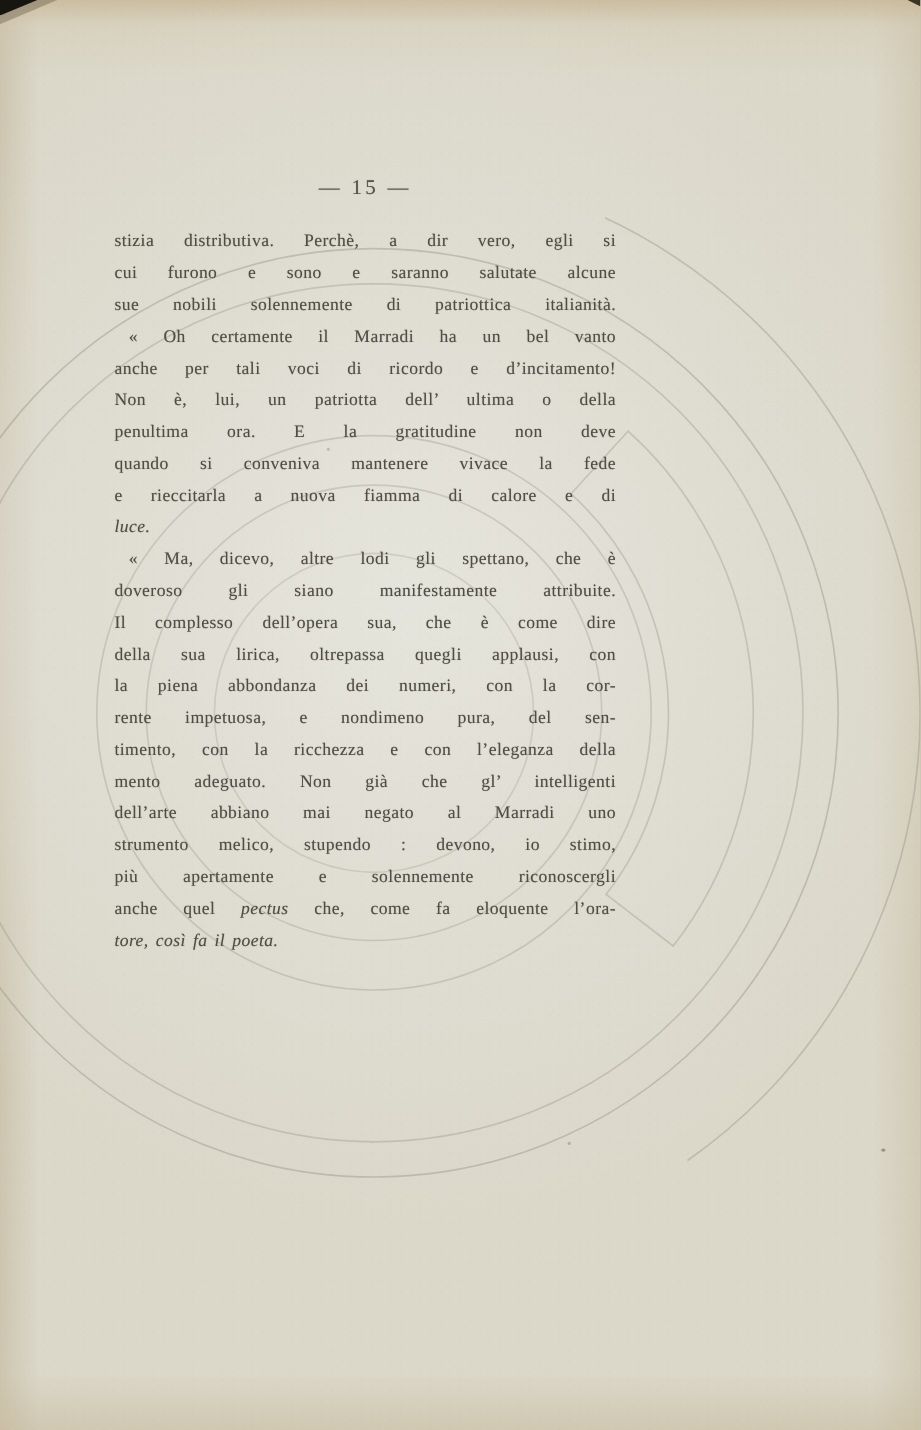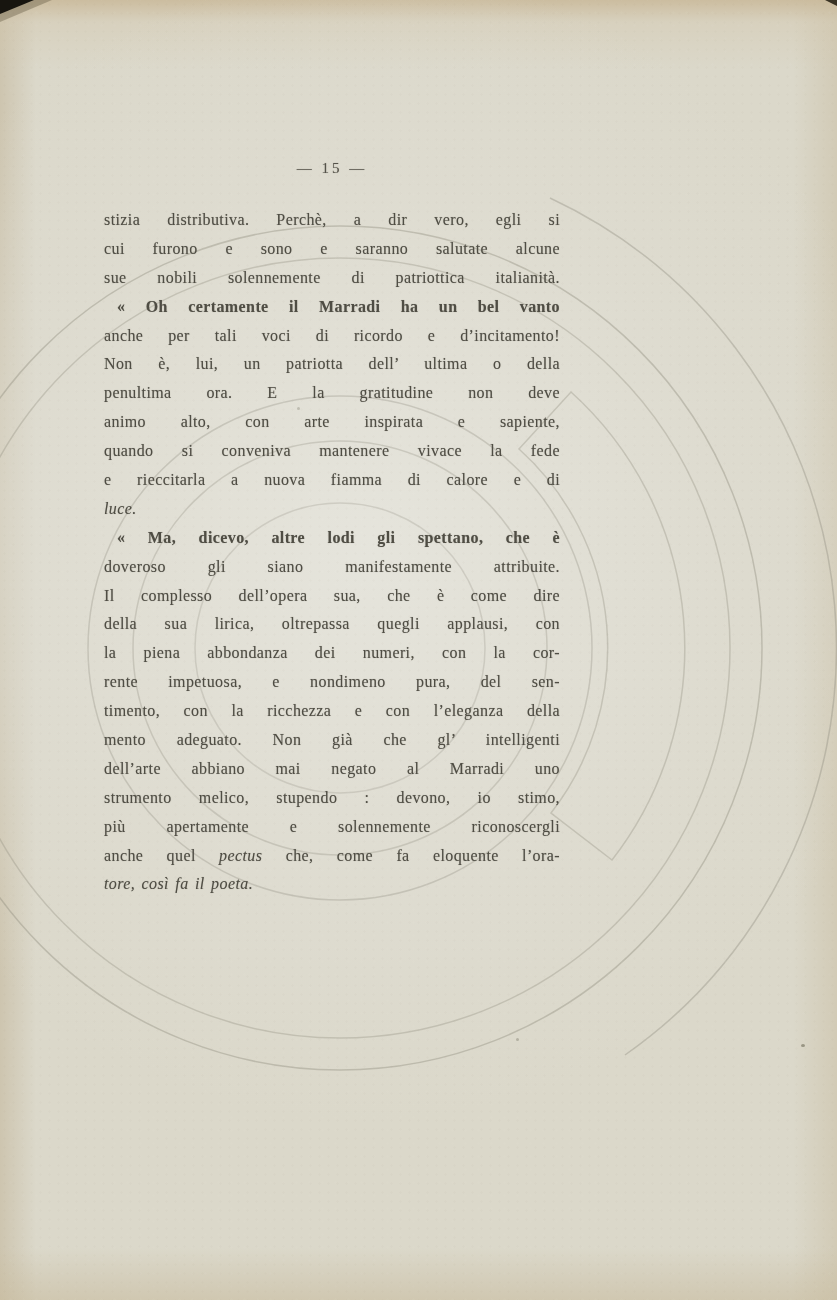--- a/index.html
+++ b/index.html
@@ -25,33 +25,33 @@
   }
   .stamp{position:absolute;top:0;left:0;pointer-events:none;}
   .corner-tl{position:absolute;top:0;left:0;width:34px;height:14px;background:#17150f;
     clip-path:polygon(0 0,100% 0,0 100%);}
   .corner-tl2{position:absolute;top:0;left:0;width:52px;height:22px;background:rgba(84,74,52,.35);
     clip-path:polygon(0 0,100% 0,0 100%);}
   .corner-tr{position:absolute;top:0;right:0;width:12px;height:6px;background:#3a3425;
     clip-path:polygon(0 0,100% 0,100% 100%);}
   .pagenum{
     position:absolute;top:160px;left:104px;width:456px;
-    text-align:center;font-size:15px;letter-spacing:3px;
+    text-align:center;font-size:19px;letter-spacing:3px;
     color:#55534a;text-shadow:0 0 1px rgba(85,83,74,.45);
   }
   .textblock{
     position:absolute;top:206px;left:104px;width:456px;
     font-size:16px;color:#4f4d44;word-spacing:2px;letter-spacing:.4px;
     text-shadow:0 0 1px rgba(79,77,68,.4);
   }
   .line{
     height:28.9px;line-height:28.9px;white-space:nowrap;
     text-align:justify;text-align-last:justify;text-justify:inter-word;
   }
-  .line.indent{text-indent:13px;font-weight:bold;}
+  .line.indent{text-indent:13px;}
   .line.endline{text-align:left;text-align-last:left;font-style:italic;}
   .line .em{font-style:italic;}
   .speck{position:absolute;border-radius:50%;background:#6e6a59;pointer-events:none;}
 </style>
 </head>
 <body>
 
 <div class="page">
 
   <svg class="stamp" width="837" height="1300" viewBox="0 0 837 1300">
@@ -79,21 +79,20 @@
   <div class="pagenum">— 15 —</div>
 
   <div class="textblock">
     <div class="line">stizia distributiva. Perchè, a dir vero, egli si</div>
     <div class="line">cui furono e sono e saranno salutate alcune</div>
     <div class="line">sue nobili solennemente di patriottica italianità.</div>
     <div class="line indent">« Oh certamente il Marradi ha un bel vanto</div>
     <div class="line">anche per tali voci di ricordo e d’incitamento!</div>
     <div class="line">Non è, lui, un patriotta dell’ ultima o della</div>
     <div class="line">penultima ora. E la gratitudine non deve</div>
-    <div class="line">animo alto, con arte inspirata e sapiente,</div>
     <div class="line">quando si conveniva mantenere vivace la fede</div>
     <div class="line">e rieccitarla a nuova fiamma di calore e di</div>
     <div class="line endline">luce.</div>
     <div class="line indent">« Ma, dicevo, altre lodi gli spettano, che è</div>
     <div class="line">doveroso gli siano manifestamente attribuite.</div>
     <div class="line">Il complesso dell’opera sua, che è come dire</div>
     <div class="line">della sua lirica, oltrepassa quegli applausi, con</div>
     <div class="line">la piena abbondanza dei numeri, con la cor-</div>
     <div class="line">rente impetuosa, e nondimeno pura, del sen-</div>
     <div class="line">timento, con la ricchezza e con l’eleganza della</div>

